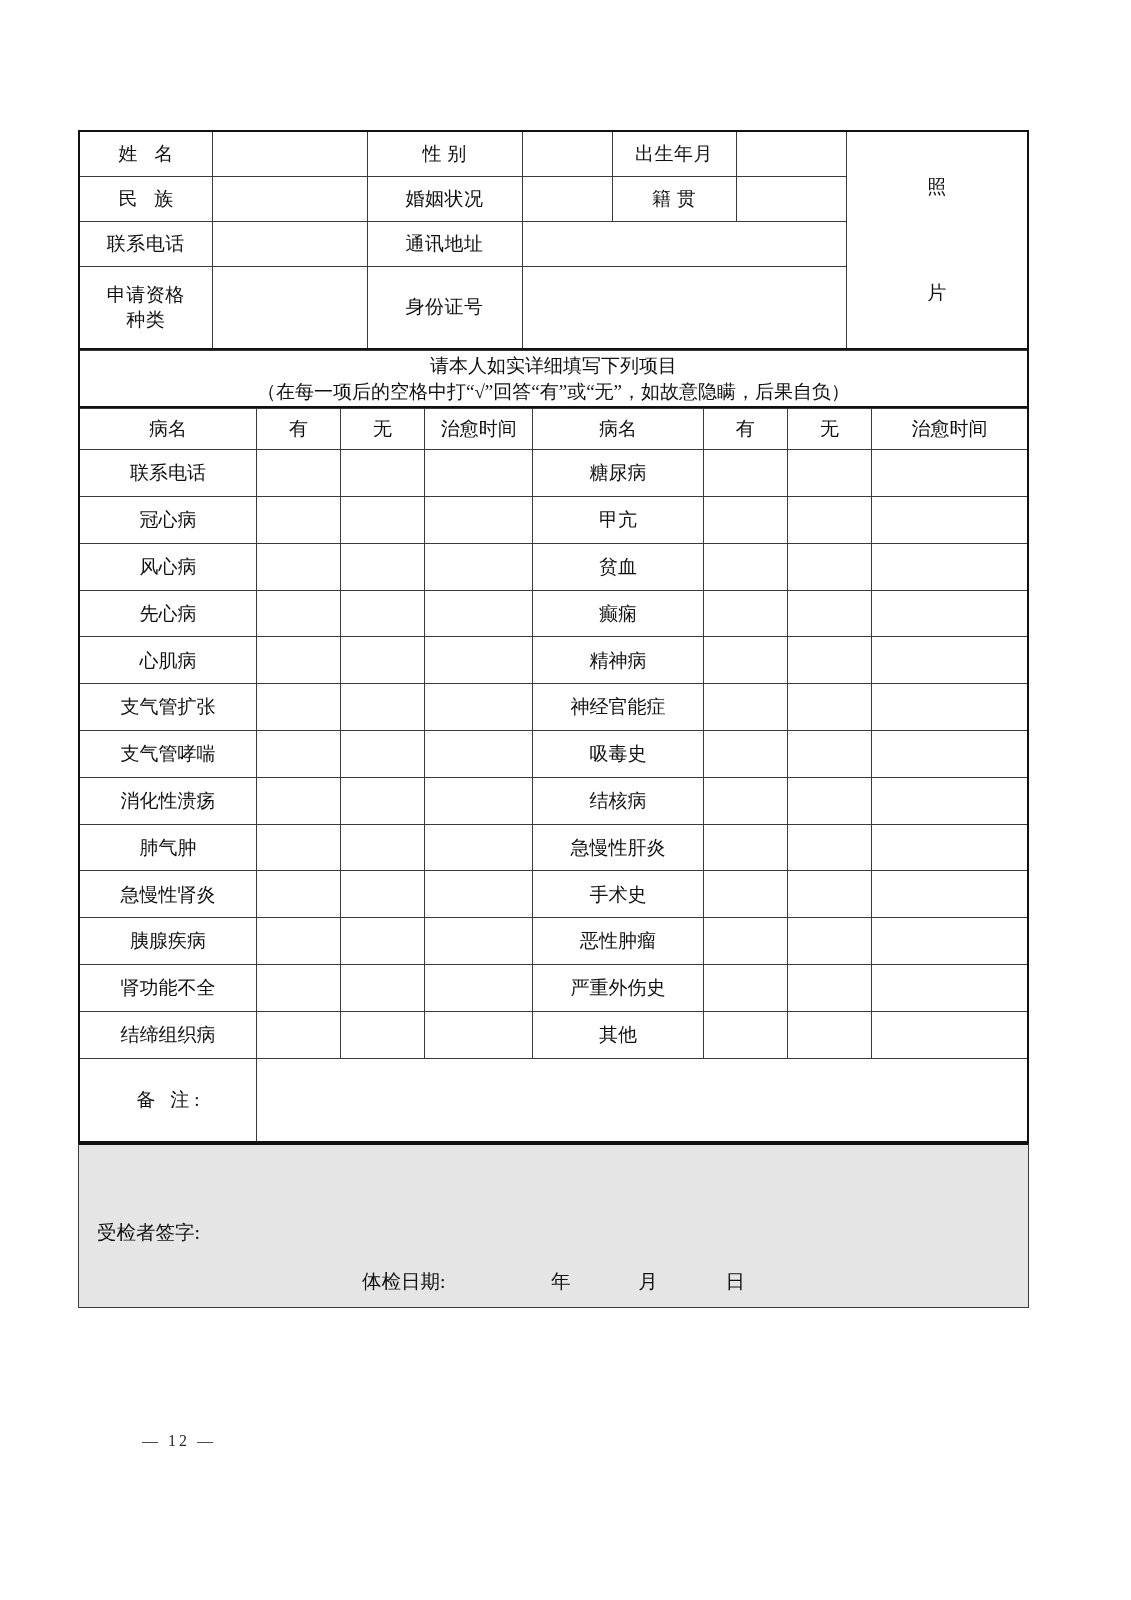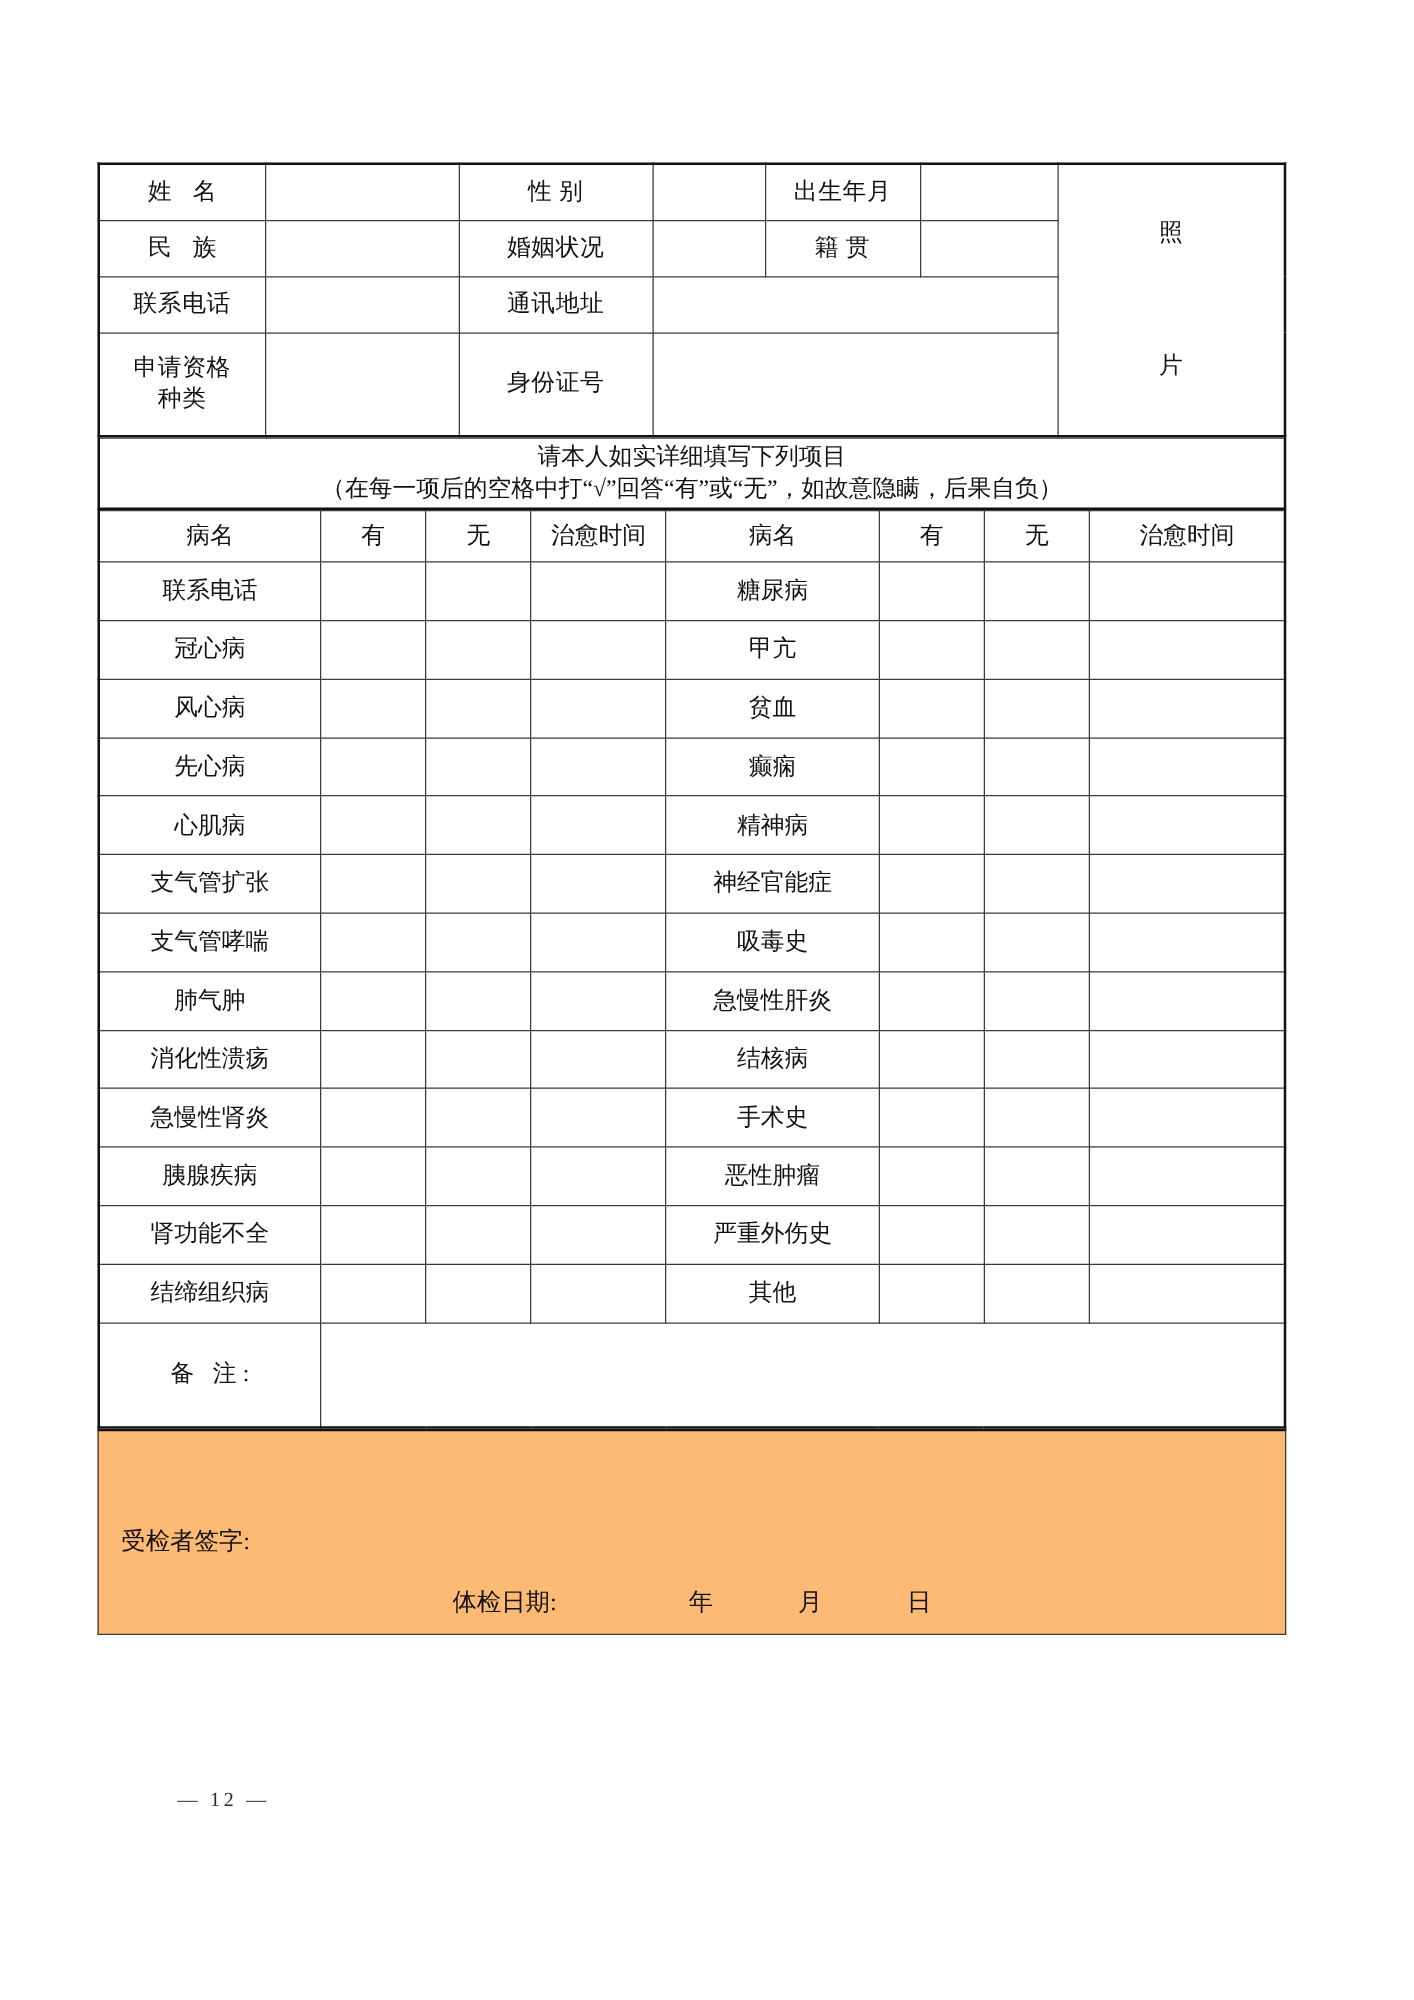--- a/index.html
+++ b/index.html
@@ -72,21 +72,21 @@
   .disease-row td { height: 46.8px; font-size: 19px; }
 
   .remark-row td { height: 84px; }
   .remark-label { font-size: 19px; letter-spacing: 5px; text-indent: 5px; }
 
   .sign-block {
     height: 165px;
     position: relative;
     border: 1px solid #3a3a3a;
     border-top: 2px solid #111;
-    background: #fdba74;
+    background: #e5e5e5;
   }
   .sign-text {
     position: absolute;
     left: 18px;
     top: 74px;
     font-size: 19.5px;
   }
   .date-line {
     position: absolute;
     left: 0;
@@ -264,35 +264,35 @@
         <td>支气管哮喘</td>
         <td></td>
         <td></td>
         <td></td>
         <td>吸毒史</td>
         <td></td>
         <td></td>
         <td></td>
       </tr>
       <tr class="disease-row">
+        <td>消化性溃疡</td>
+        <td></td>
+        <td></td>
+        <td></td>
+        <td>结核病</td>
+        <td></td>
+        <td></td>
+        <td></td>
+      </tr>
+      <tr class="disease-row">
         <td>肺气肿</td>
         <td></td>
         <td></td>
         <td></td>
         <td>急慢性肝炎</td>
-        <td></td>
-        <td></td>
-        <td></td>
-      </tr>
-      <tr class="disease-row">
-        <td>消化性溃疡</td>
-        <td></td>
-        <td></td>
-        <td></td>
-        <td>结核病</td>
         <td></td>
         <td></td>
         <td></td>
       </tr>
       <tr class="disease-row">
         <td>急慢性肾炎</td>
         <td></td>
         <td></td>
         <td></td>
         <td>手术史</td>

